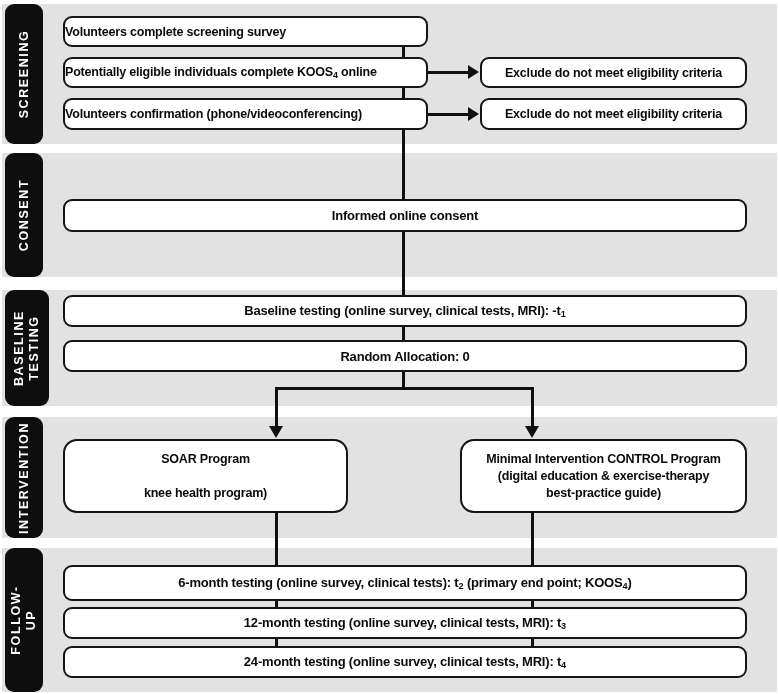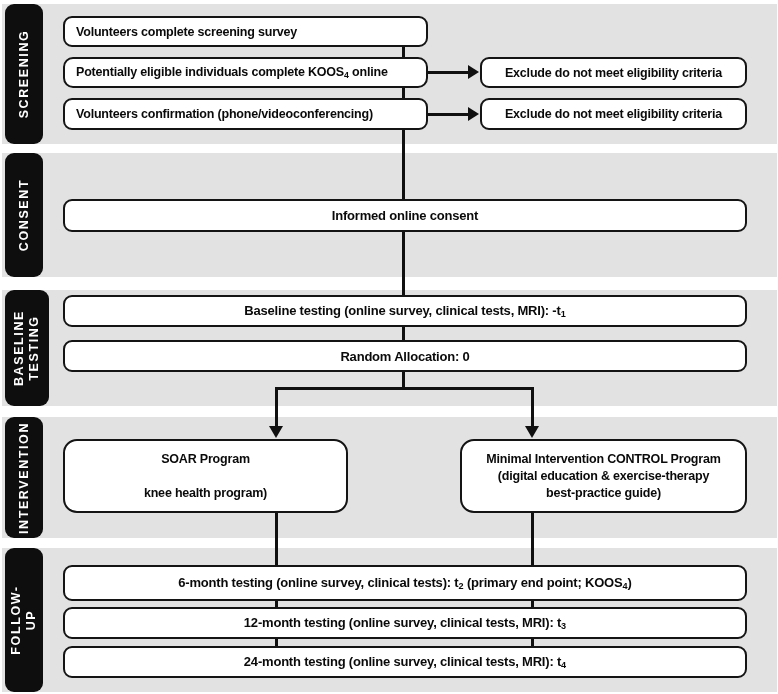--- a/index.html
+++ b/index.html
@@ -15,21 +15,21 @@
 
   .vline,.hline{position:absolute;background:#101010;z-index:3;}
   .arrowhead-down{position:absolute;width:0;height:0;border-left:7.5px solid transparent;
     border-right:7.5px solid transparent;border-top:12px solid #101010;z-index:3;}
   .arrowhead-right{position:absolute;width:0;height:0;border-top:7.5px solid transparent;
     border-bottom:7.5px solid transparent;border-left:11px solid #101010;z-index:3;}
 
   .box{position:absolute;box-sizing:border-box;background:#ffffff;border:2.5px solid #141414;
     border-radius:9px;display:flex;align-items:center;font-weight:bold;color:#0a0a0a;
     font-size:12.5px;letter-spacing:-0.2px;z-index:4;}
-  .box.left-text{justify-content:flex-start;padding-left:11px;padding-right:4px;}
+  .box.left-text{justify-content:flex-start;padding-right:4px;}
   .box.center{justify-content:center;text-align:center;padding:0 6px;}
   .box.big{border-radius:14px;font-size:12.5px;line-height:17px;}
   .interlude{position:absolute;display:flex;align-items:center;justify-content:center;
     font-weight:bold;font-size:14px;color:#0a0a0a;z-index:4;}
   .sub{vertical-align:-0.25em;font-size:0.7em;letter-spacing:0;}
 </style>
 </head>
 <body>
 
 <div id="canvas">
@@ -69,21 +69,21 @@
   <div class="vline" style="left:530.5px;top:512px;width:3px;height:136px;"></div>
 
   <div class="hline" style="left:428px;top:71px;width:42px;height:3px;"></div>
   <div class="arrowhead-right" style="left:468px;top:65px;"></div>
   <div class="hline" style="left:428px;top:112.5px;width:42px;height:3px;"></div>
   <div class="arrowhead-right" style="left:468px;top:106.5px;"></div>
 
   <div class="box left-text" style="left:63px;top:16px;width:365px;height:31px;">
       <span><span>Volunteers complete screening survey</span></span>
     </div>
-  <div class="box left-text" style="left:63px;top:57px;width:365px;height:31px;border-radius:10px;">
+  <div class="box left-text" style="left:63px;top:57px;width:365px;height:31px;">
       <span><span>Potentially eligible individuals complete KOOS</span><span class="sub">4</span><span> online</span></span>
     </div>
   <div class="box left-text" style="left:63px;top:98px;width:365px;height:32px;">
       <span><span>Volunteers confirmation (phone/videoconferencing)</span></span>
     </div>
 
   <div class="box center" style="left:480px;top:57px;width:267px;height:31px;">
       <span><span>Exclude do not meet eligibility criteria</span></span>
     </div>
   <div class="box center" style="left:480px;top:98px;width:267px;height:32px;">

